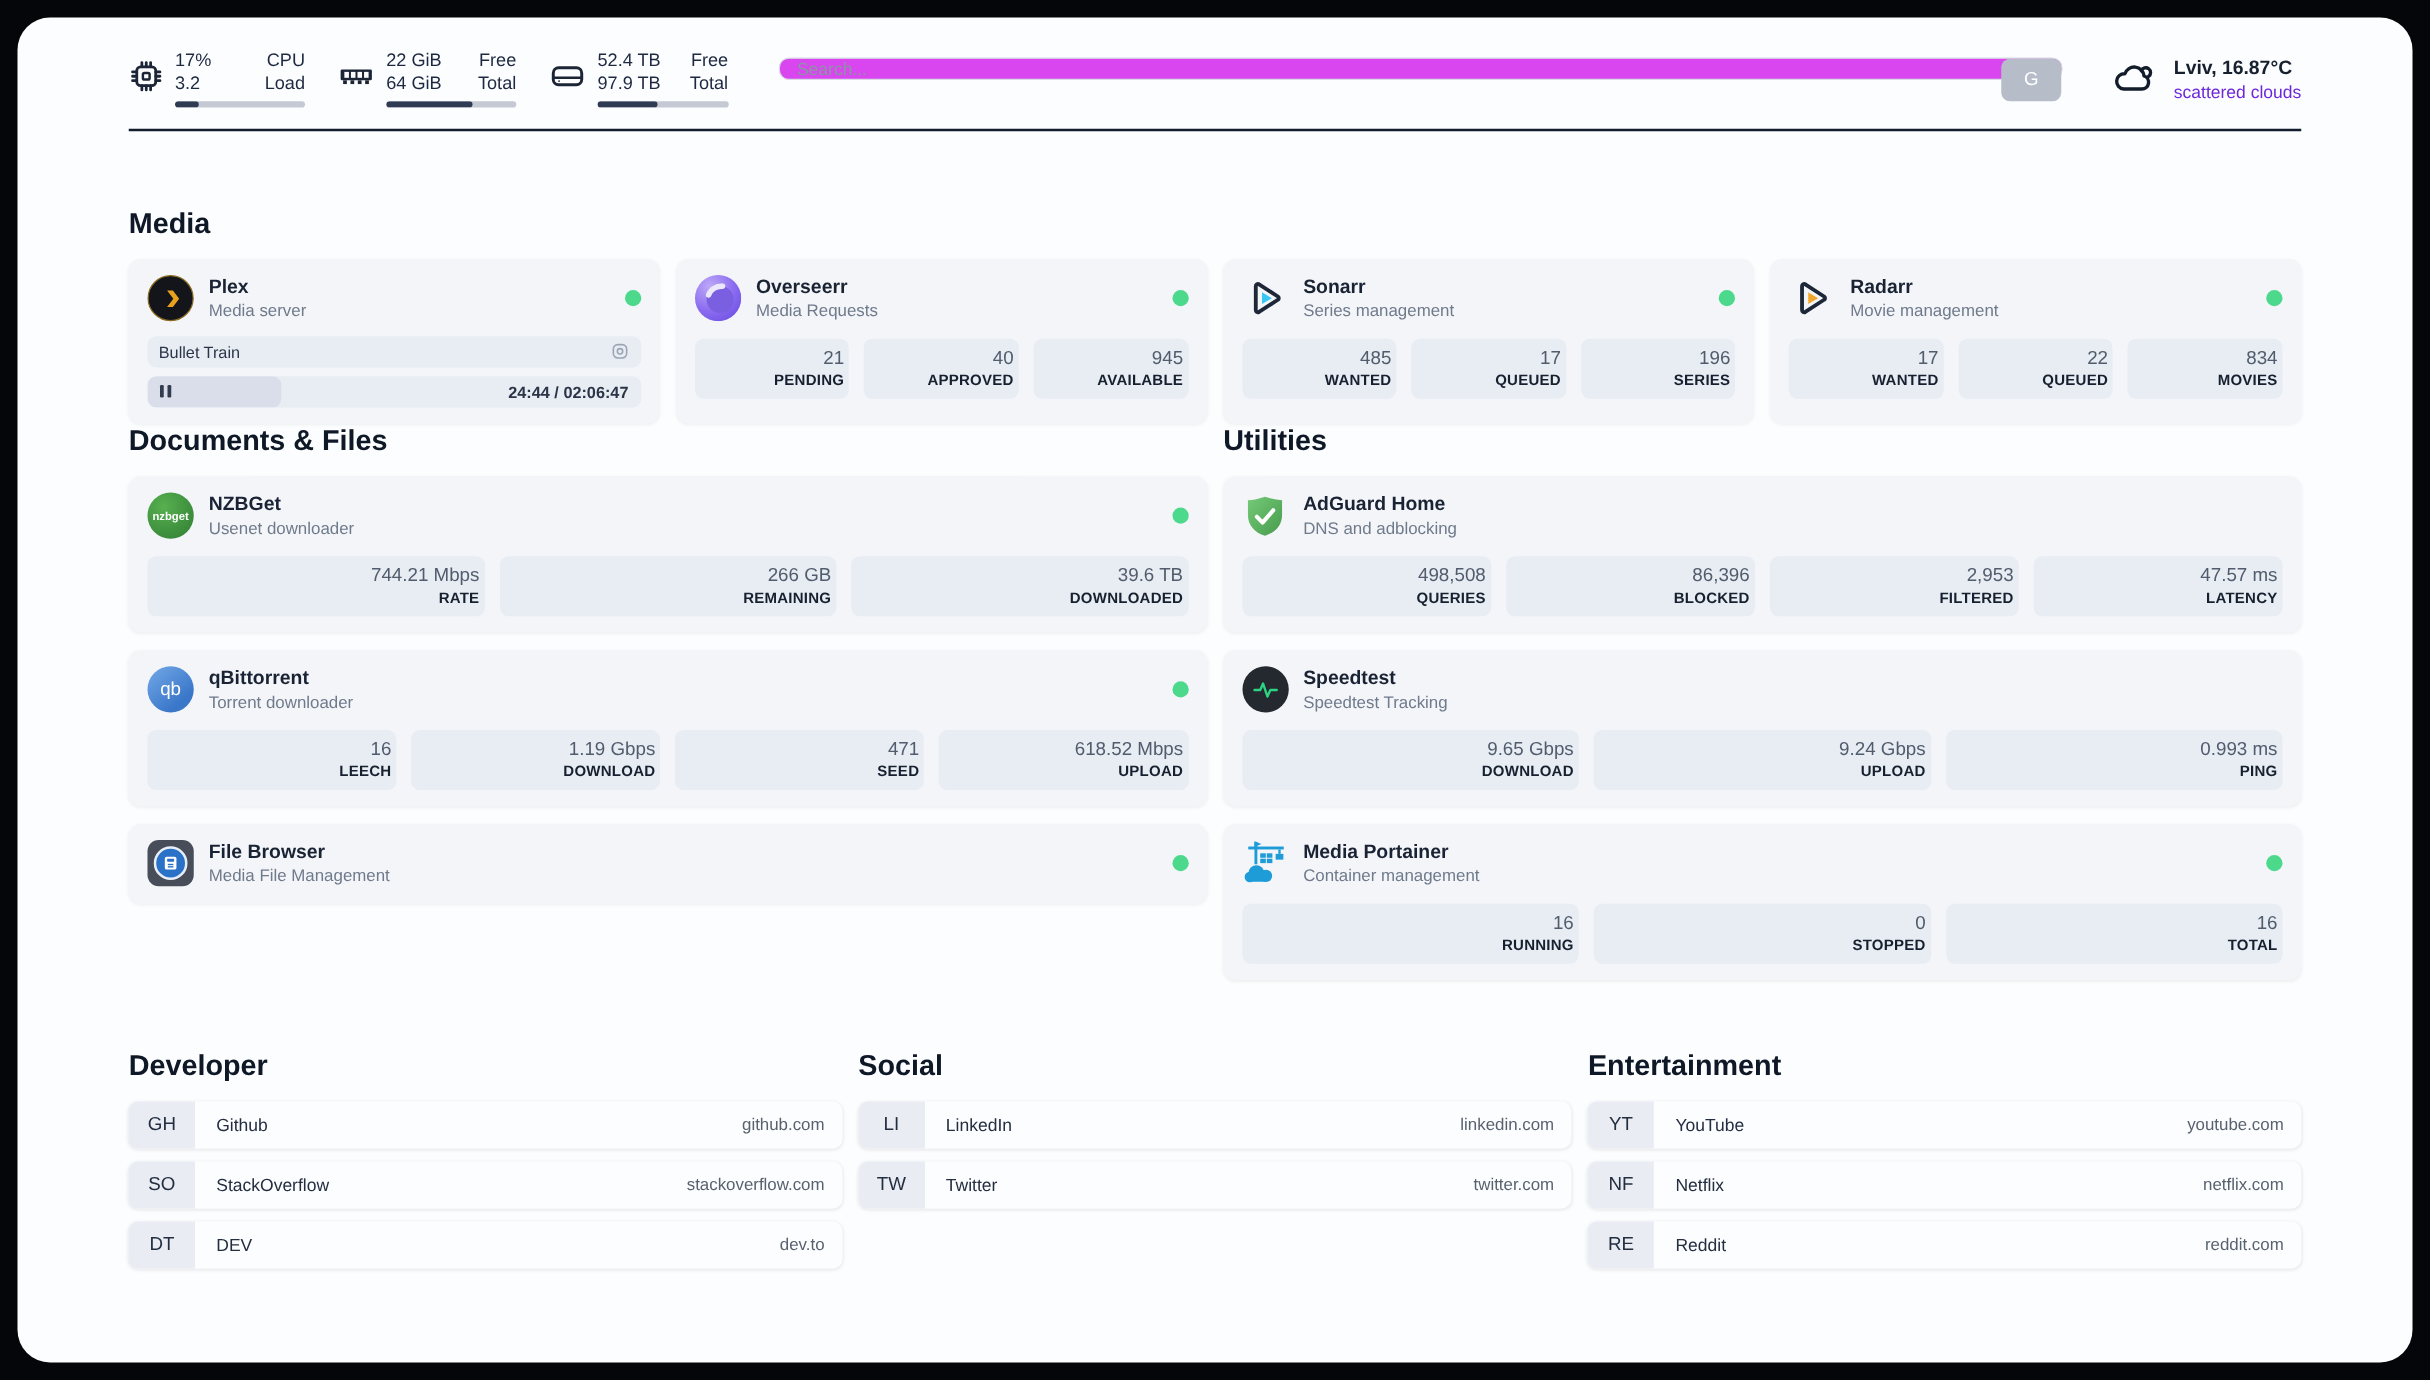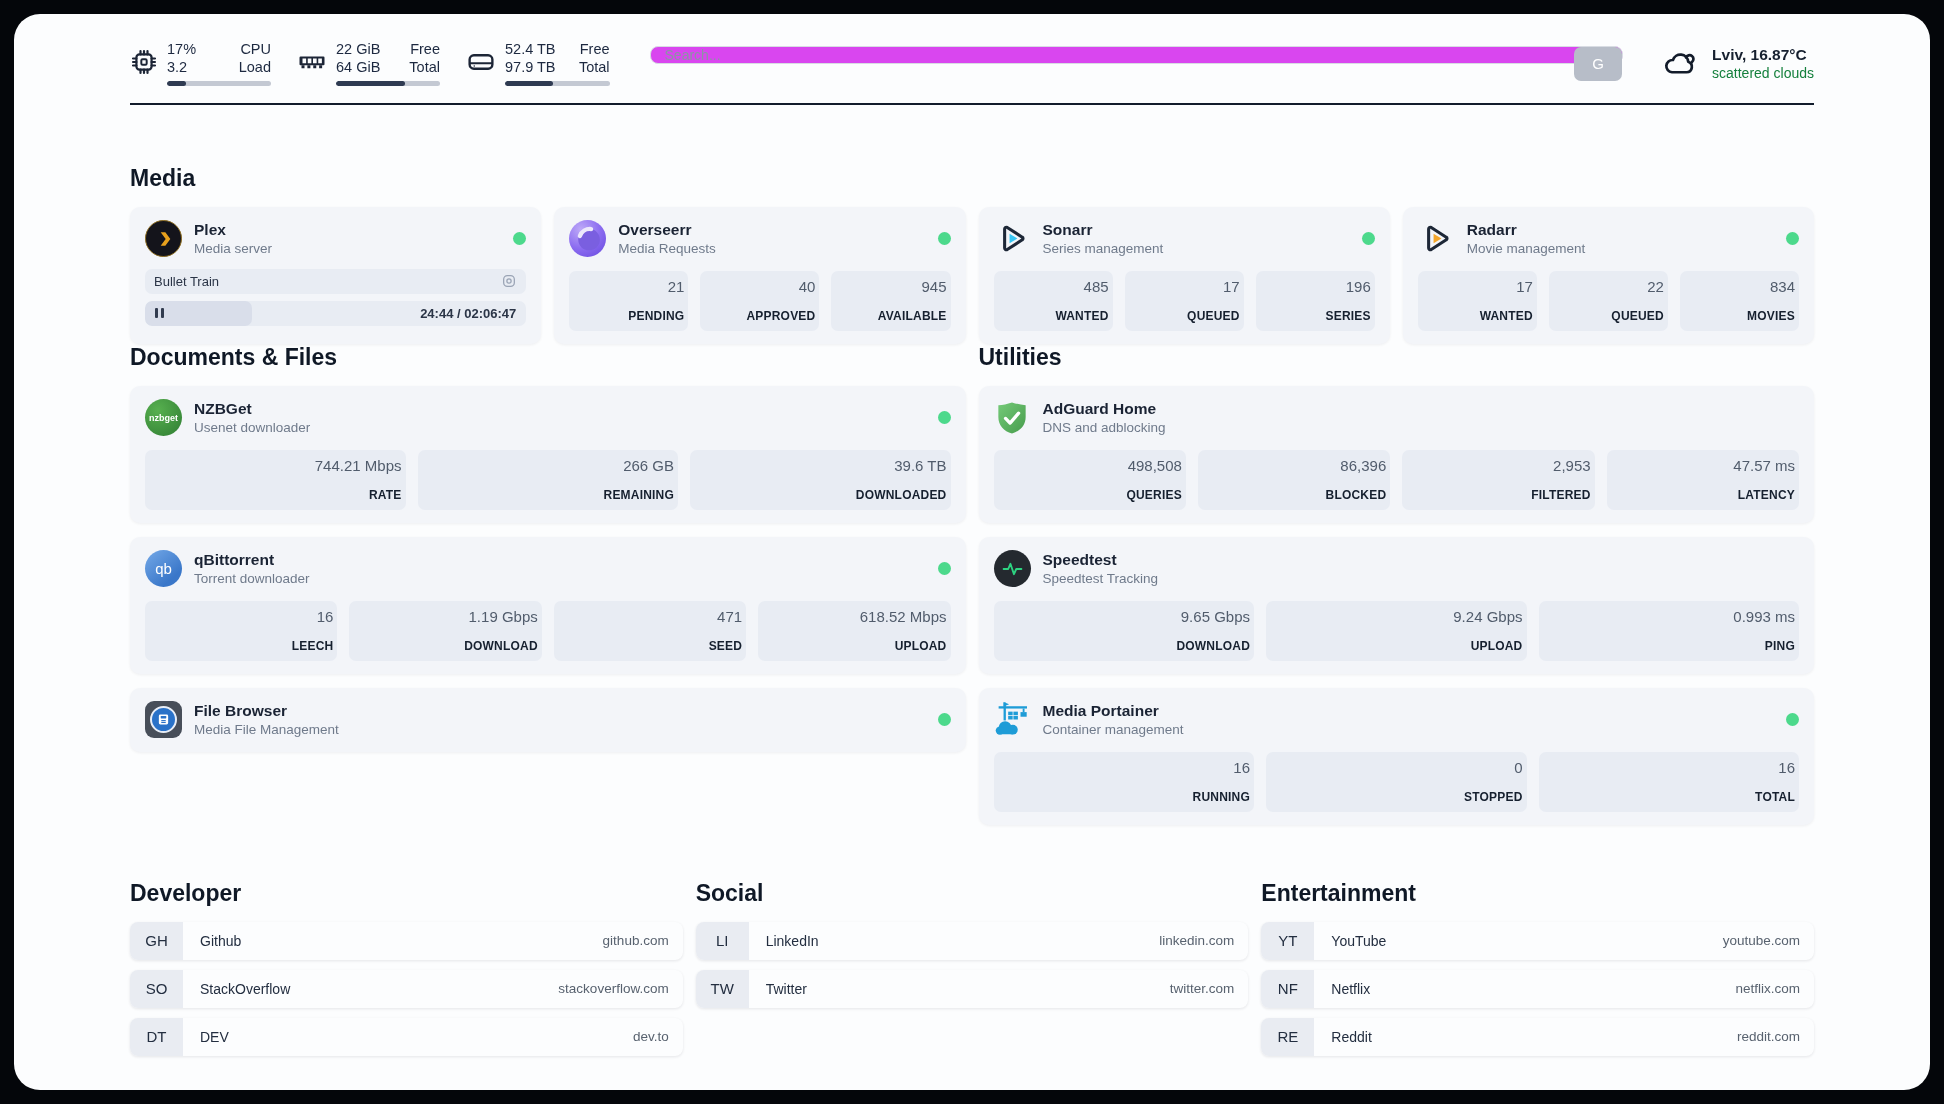--- a/index.html
+++ b/index.html
@@ -9,21 +9,21 @@
     font-family:"Liberation Sans", sans-serif;
     position:relative;
     overflow:hidden;
   }
   .page {
     position:absolute; inset:14px;
     background:#fcfdfe;
     border-radius:26px;
     overflow:hidden;
   }
-  .content { padding:0 116px; }
+  .content { padding:0 89px; }
 
   
   .topbar { margin-top:27px; display:flex; align-items:center; }
   .stats-group { display:flex; gap:26px; flex:none; }
   .hstat { display:flex; align-items:center; gap:9px; }
   .hstat svg { flex:none; }
   .hstat-body { display:flex; flex-direction:column; }
   .hstat-cols { display:flex; gap:20px; font-size:14.5px; color:#1d2940; line-height:17.5px; }
   .hstat-col-values { text-align:left; min-width:50px; }
   .hstat-col-labels { text-align:right; min-width:34px; }
@@ -40,21 +40,21 @@
   }
   .search-wrap input::placeholder { color:#8b94a4; }
   .search-btn {
     position:absolute; right:1px; top:1px; bottom:1px; width:48px;
     background:#b7bdc8; color:#fff; border:none; border-radius:7px;
     font-size:15px; font-family:"Liberation Sans", sans-serif; cursor:pointer;
   }
   .weather { flex:none; display:flex; align-items:center; gap:12px; }
   .weather-text { display:flex; flex-direction:column; line-height:19px; }
   .weather-main { font-size:15.5px; font-weight:700; color:#16202f; }
-  .weather-desc { font-size:14px; color:#15803d; }
+  .weather-desc { font-size:14px; color:#6d28d9; }
 
   .divider { margin-top:17px; border-bottom:2px solid #121c2c; }
 
   
   .section-heading { font-size:23px; font-weight:700; color:#0f1826; }
   .sec-media { margin-top:60px; }
   .sec-main  { margin-top:32px; }
   .sec-bm    { margin-top:55px; }
 
   .media-grid { margin-top:15px; display:grid; grid-template-columns:repeat(4,1fr); gap:13px; }
@@ -72,21 +72,21 @@
   .app-text { display:flex; flex-direction:column; }
   .app-name { font-size:15.5px; font-weight:700; color:#1a2334; line-height:1.25; }
   .app-desc { font-size:13.5px; color:#6f7a8b; line-height:1.3; margin-top:1px; }
   .dot { width:13px; height:13px; border-radius:50%; background:#4cd98c; margin-left:auto; flex:none; }
 
   .stats { display:grid; gap:12px; margin-top:13px; }
   .cols-3 { grid-template-columns:repeat(3,1fr); }
   .cols-4 { grid-template-columns:repeat(4,1fr); }
   .stat { background:#e8ecf3; border-radius:7px; text-align:right; padding:7px 4px 8px; }
   .stat-value { font-size:15px; color:#515c6c; }
-  .stat-label { font-size:12px; font-weight:700; color:#16202f; margin-top:14px; letter-spacing:.2px; }
+  .stat-label { font-size:12px; font-weight:700; color:#16202f; margin-top:2px; letter-spacing:.2px; }
 
   
   .media-row {
     background:#e8ecf3; border-radius:7px; height:25px;
     display:flex; align-items:center; padding:0 9px;
     font-size:13px; color:#2b3547;
   }
   .row-title { margin-top:11px; justify-content:space-between; font-weight:500; }
   .row-progress { margin-top:7px; padding:0; overflow:hidden; }
   .pause-pill {

